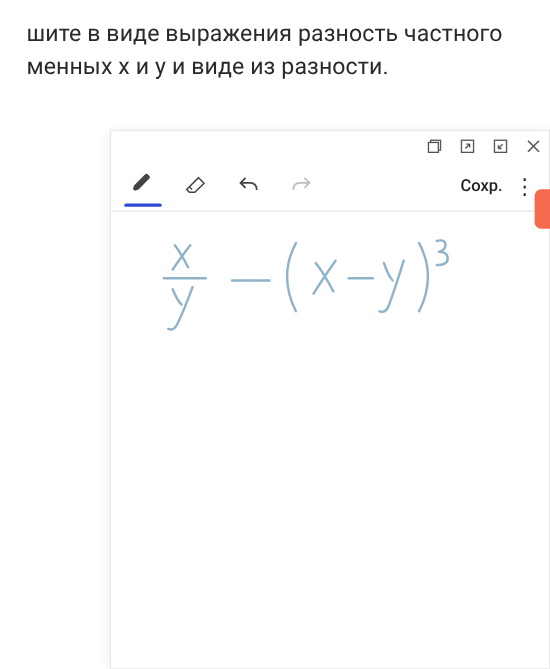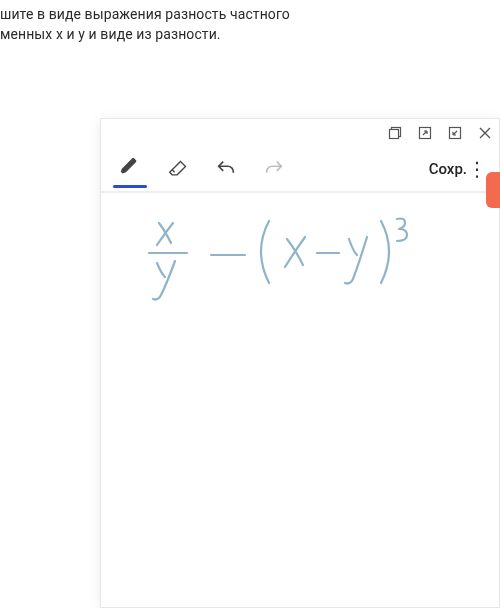--- a/index.html
+++ b/index.html
@@ -1,24 +1,24 @@
 <!DOCTYPE html>
 <html><head>
 <meta charset="utf-8">
 <style>
   * { margin: 0; padding: 0; box-sizing: border-box; }
   html, body { width: 500px; height: 608px; overflow: hidden; font-family: -apple-system, BlinkMacSystemFont, "Segoe UI", Roboto, Arial, sans-serif; background: #fff; }
   .page { width: 500px; height: 608px; position: relative; }
-  .question-text { padding: 4px 0 0 0; font-size: 14px; line-height: 1.45; color: #2a2a2a; letter-spacing: 0.1px; }
+  .question-text { padding: 16px 0 0 0; font-size: 21px; line-height: 1.45; color: #2a2a2a; letter-spacing: 0.1px; margin-left: 24px; }
   .editor-panel { position: absolute; left: 100px; top: 118px; width: 400px; height: 490px; background: #fff; border: 1px solid #e6e6e6; box-shadow: 0 2px 12px rgba(0,0,0,0.08); display: flex; flex-direction: column; }
   .window-controls { height: 28px; display: flex; justify-content: flex-end; align-items: center; gap: 14px; padding-right: 6px; color: #555; }
   .window-controls .wicon { width: 16px; height: 16px; display: flex; align-items: center; justify-content: center; }
   .toolbar { height: 46px; display: flex; align-items: center; padding: 0 12px 0 18px; border-bottom: 2px solid #eee; }
   .tool-left { display: flex; align-items: center; gap: 26px; }
-  .tool-right { margin-left: auto; display: flex; align-items: center; }
+  .tool-right { margin-left: auto; display: flex; align-items: center; gap: 10px; }
   .tool-icon { width: 22px; height: 22px; display: flex; align-items: center; justify-content: center; color: #444; }
   .tool-icon.disabled { color: #bdbdbd; }
   .pen-wrap { position: relative; padding-bottom: 6px; }
   .pen-underline { position: absolute; left: -6px; right: -6px; bottom: -8px; height: 3px; background: #2b4cd6; border-radius: 2px; }
   .save-label { font-size: 15px; font-weight: 500; color: #222; }
   .menu-dots { font-size: 20px; color: #333; line-height: 1; }
   .canvas { flex: 1; position: relative; background: #fff; }
   .handwriting { position: absolute; left: 40px; top: 20px; }
   .side-tab { position: absolute; right: 0; top: 172px; width: 14px; height: 36px; background: #f46a4e; border-radius: 6px 0 0 6px; }
 </style>

